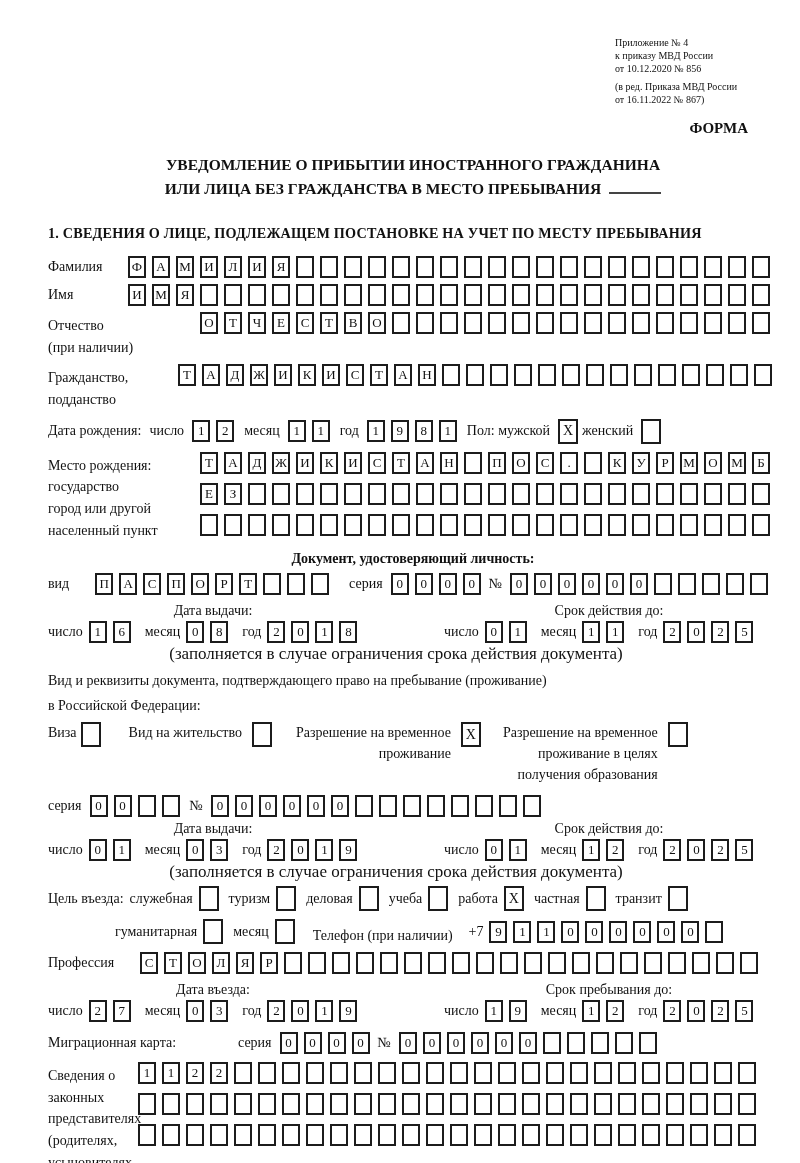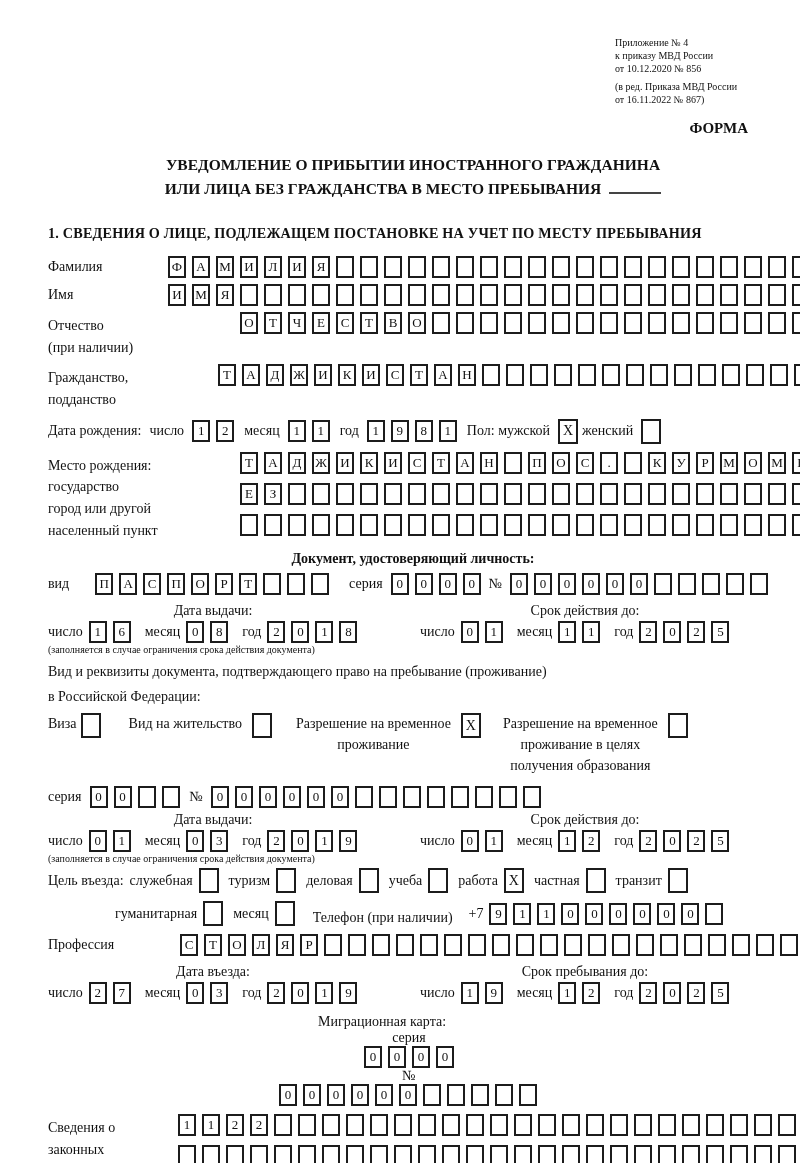--- a/index.html
+++ b/index.html
@@ -19,43 +19,43 @@
   .blankline{display:inline-block;width:52px;border-bottom:2px solid #444;height:12px;margin-left:8px;}
   .sect{font-weight:bold;font-size:14.2px;margin-top:24px;margin-bottom:14px;letter-spacing:.2px;}
   
   .cbox{
     box-sizing:border-box;width:18px;height:22px;border:2px solid #1c1c1c;
     display:inline-flex;align-items:center;justify-content:center;
     font-size:13px;margin-right:6px;flex:none;background:#fff;
   }
   .chk .cbox{width:20px;height:25px;font-size:14px;margin-right:0;}
   .boxes{display:flex;flex-wrap:nowrap;}
-  .row{display:flex;align-items:flex-start;margin-bottom:6px;gap:40px;}
+  .row{display:flex;align-items:flex-start;margin-bottom:6px;}
   .lbl{flex:none;padding-top:3px;}
   .w80{width:80px;} .w152{width:152px;} .w130{width:130px;} .w92{width:92px;} .w58{width:58px;} .w90{width:90px;} .w160{width:160px;}
   .lblcol div{line-height:1.55;}
   .stack > .boxes{margin-bottom:9px;}
   .inline{display:flex;align-items:center;}
   .inline > *{margin-right:8px;}
   .inline .boxes{margin-right:4px;}
   .dochead{text-align:center;font-weight:bold;font-size:14px;margin:4px 0 6px 0;}
   
-  .dates{display:flex;margin-top:2px;}
+  .dates{display:flex;margin-top:2px;gap:24px;}
   .dates .col-l{width:372px;flex:none;}
   .dates .col-r{flex:1;}
   .datehead{text-align:center;font-size:14px;margin-bottom:2px;width:330px;}
   .dategrp{display:flex;align-items:center;}
   .dategrp > span.t{margin-right:6px;}
   .dategrp > .boxes{margin-right:8px;}
-  .note{font-size:10px;text-align:left;padding-right:34px;margin-top:1px;margin-bottom:4px;}
+  .note{font-size:17px;text-align:center;padding-right:34px;margin-top:1px;margin-bottom:4px;}
   .intro{line-height:1.8;margin-top:2px;}
   
   .permits{display:flex;align-items:flex-start;margin-top:4px;margin-bottom:10px;}
   .permits .pair{display:flex;align-items:flex-start;}
-  .permits .txt{text-align:center;line-height:1.5;}
+  .permits .txt{text-align:right;line-height:1.5;}
   .permits .chk{margin-left:10px;}
   
   .purpose{display:flex;align-items:center;flex-wrap:nowrap;margin-bottom:8px;}
   .purpose > span{margin-right:6px;}
   .purpose .chk{margin-right:10px;}
 </style>
 </head>
 <body>
 
 <div class="page">
@@ -658,21 +658,21 @@
         <span class="boxes">
             <span class="cbox">2</span>
             <span class="cbox">0</span>
             <span class="cbox">2</span>
             <span class="cbox">5</span>
           </span>
       </div>
     </div>
   </div>
 
-  <div class="inline" style="margin-top:10px;margin-bottom:8px;flex-direction:column;">
+  <div class="inline" style="margin-top:10px;margin-bottom:8px;">
     <span class="w160" style="margin-right:30px;">Миграционная карта:</span>
     <span>серия</span>
     <span class="boxes" style="margin-right:2px;">
         <span class="cbox">0</span>
         <span class="cbox">0</span>
         <span class="cbox">0</span>
         <span class="cbox">0</span>
       </span>
     <span>№</span>
     <span class="boxes">

